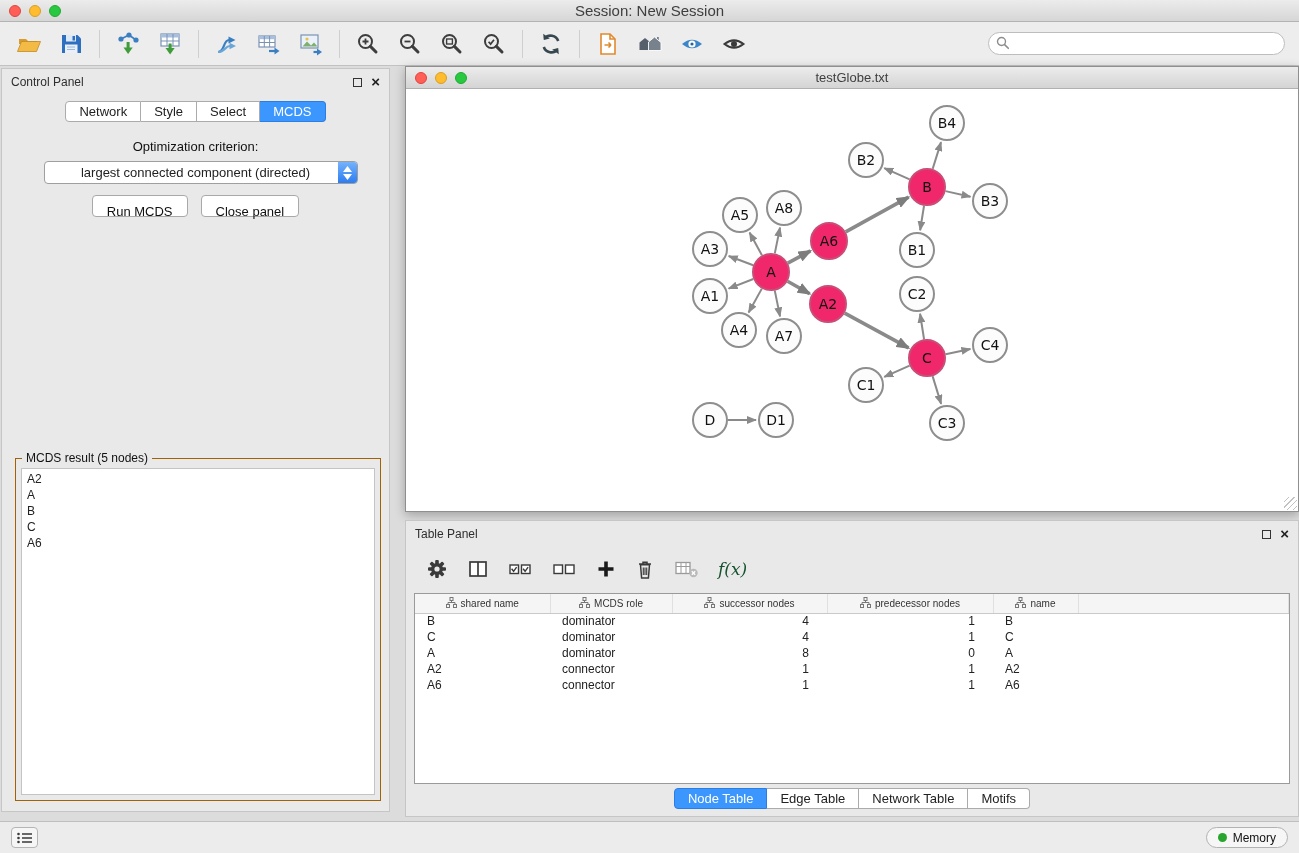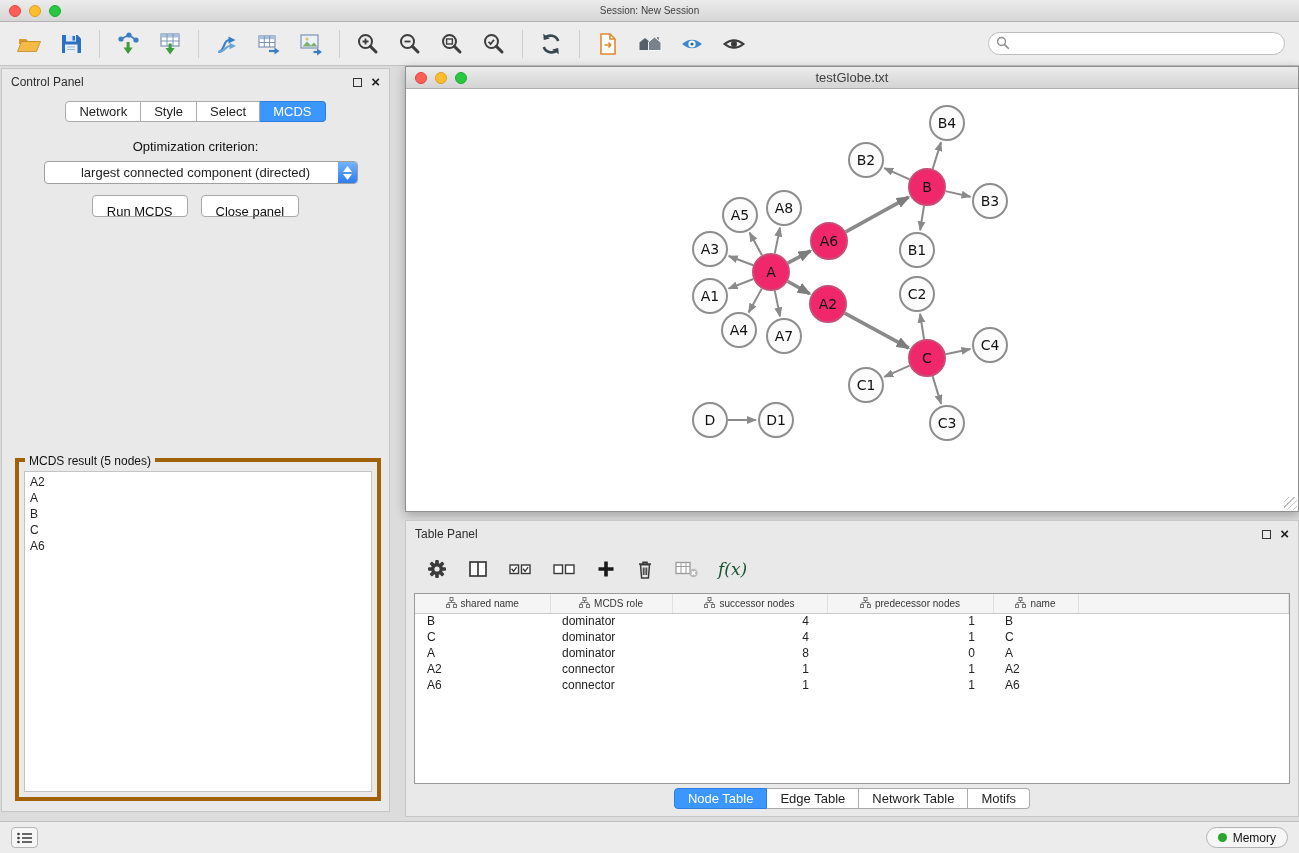--- a/index.html
+++ b/index.html
@@ -7,21 +7,21 @@
   body { font-family:"Liberation Sans", sans-serif; background:#dedede; color:#222; }
 
   
   .titlebar { height:22px; background:linear-gradient(#ececec,#d6d6d6); border-bottom:1px solid #b3b3b3;
               position:relative; display:flex; align-items:center; justify-content:center; }
   .lights { position:absolute; left:9px; top:5px; display:flex; gap:8px; }
   .light { width:12px; height:12px; border-radius:50%; }
   .light.red { background:#ff5f57; border:1px solid #e0443e; }
   .light.yellow { background:#febc2e; border:1px solid #d9a022; }
   .light.green { background:#28c840; border:1px solid #1fab34; }
-  .title-text { font-size:10px; color:#3e3e3e; }
+  .title-text { font-size:15px; color:#3e3e3e; }
 
   
   .toolbar { height:44px; background:#ededed; border-bottom:1px solid #c2c2c2;
              display:flex; align-items:center; padding:0 10px; gap:4px; }
   .tbtn { width:38px; height:36px; border:none; background:transparent; display:flex;
           align-items:center; justify-content:center; cursor:pointer; }
   .tsep { width:1px; height:28px; background:#cfcfcf; margin:0 5px; }
   .search-wrap { margin-left:auto; position:relative; margin-right:4px; }
   .search-input { width:297px; height:23px; border:1px solid #bdbdbd; border-radius:12px;
                   background:#fff; padding:0 8px 0 26px; font-size:12px; outline:none; }
@@ -50,21 +50,21 @@
   .combo { position:absolute; left:42px; top:92px; width:314px; height:23px; background:#fff;
            border:1px solid #9f9f9f; border-radius:4px; display:flex; align-items:center; cursor:pointer;text-align:center; }
   .combo-text { flex:1; font-size:13px; padding-left:8px; white-space:nowrap; overflow:hidden; }
   .combo-btn { width:19px; align-self:stretch; background:linear-gradient(#74b3fc,#2d7df0);
                border-radius:0 3px 3px 0; display:flex; flex-direction:column; align-items:center;
                justify-content:center; gap:2px; }
   .btn-row { position:absolute; left:0; right:0; top:126px; display:flex; justify-content:center; gap:13px; }
   .mac-btn { height:22px; padding:8px 14px; font-size:13px; background:#fff; border:1px solid #a9a9a9;
              border-radius:4px; color:#111; cursor:pointer; }
 
-  .groupbox { position:absolute; left:13px; right:8px; top:389px; bottom:10px; border:4px solid #a16207; }
+  .groupbox { position:absolute; left:13px; right:8px; top:389px; bottom:10px; border:1px solid #a16207; }
   .groupbox-legend { position:absolute; top:-8px; left:6px; background:#e9e9e9; padding:0 4px;
                      font-size:12px; color:#111; }
   .result-list { position:absolute; left:5px; right:5px; top:9px; bottom:5px; background:#fff;
                  border:1px solid #c4c4c4; overflow:auto; padding:2px 5px; font-size:12px; line-height:16px; }
 
   
   .net-window { position:absolute; left:405px; top:0; width:894px; height:446px; background:#fff;
                 border:1px solid #8f8f8f; box-shadow:0 3px 10px rgba(0,0,0,0.28); }
   .net-titlebar { height:22px; background:linear-gradient(#ececec,#d4d4d4); border-bottom:1px solid #b0b0b0;
                   position:relative; display:flex; align-items:center; justify-content:center;

